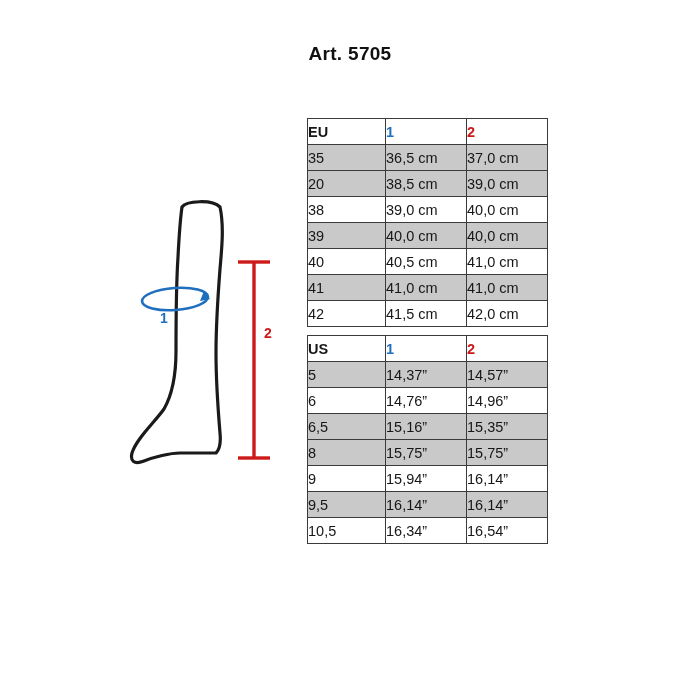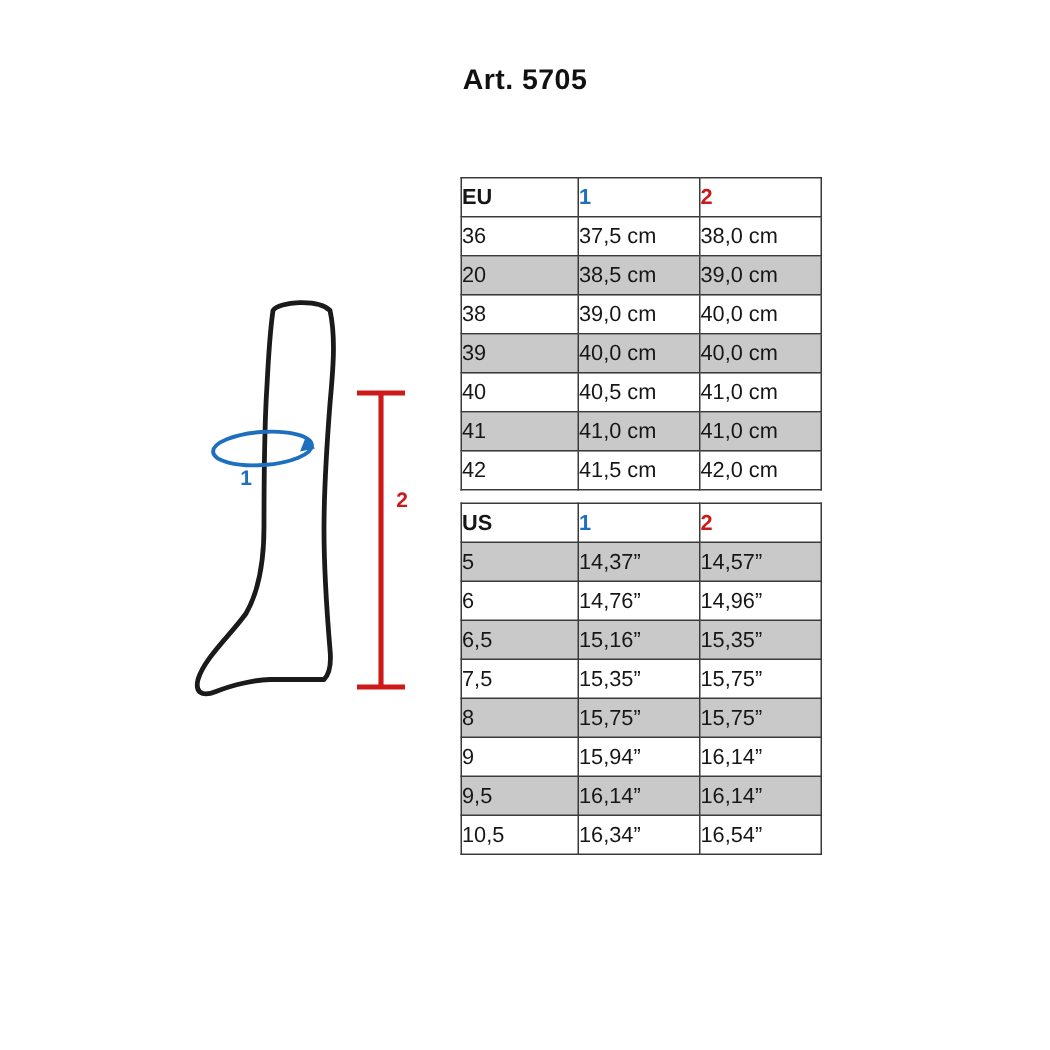--- a/index.html
+++ b/index.html
@@ -116,24 +116,24 @@
           <col class="c0">
           <col class="c1">
           <col class="c2">
         </colgroup>
       <tbody>
         <tr class="head">
           <td class="h0">EU</td>
           <td class="h1">1</td>
           <td class="h2">2</td>
         </tr>
-        <tr>
-          <td>36</td>
-          <td>37,5 cm</td>
-          <td>38,0 cm</td>
+        <tr class="alt">
+          <td>35</td>
+          <td>36,5 cm</td>
+          <td>37,0 cm</td>
         </tr>
         <tr class="alt">
           <td>20</td>
           <td>38,5 cm</td>
           <td>39,0 cm</td>
         </tr>
         <tr>
           <td>38</td>
           <td>39,0 cm</td>
           <td>40,0 cm</td>
@@ -181,25 +181,20 @@
         <tr>
           <td>6</td>
           <td>14,76”</td>
           <td>14,96”</td>
         </tr>
         <tr class="alt">
           <td>6,5</td>
           <td>15,16”</td>
           <td>15,35”</td>
         </tr>
-        <tr>
-          <td>7,5</td>
-          <td>15,35”</td>
-          <td>15,75”</td>
-        </tr>
         <tr class="alt">
           <td>8</td>
           <td>15,75”</td>
           <td>15,75”</td>
         </tr>
         <tr>
           <td>9</td>
           <td>15,94”</td>
           <td>16,14”</td>
         </tr>

